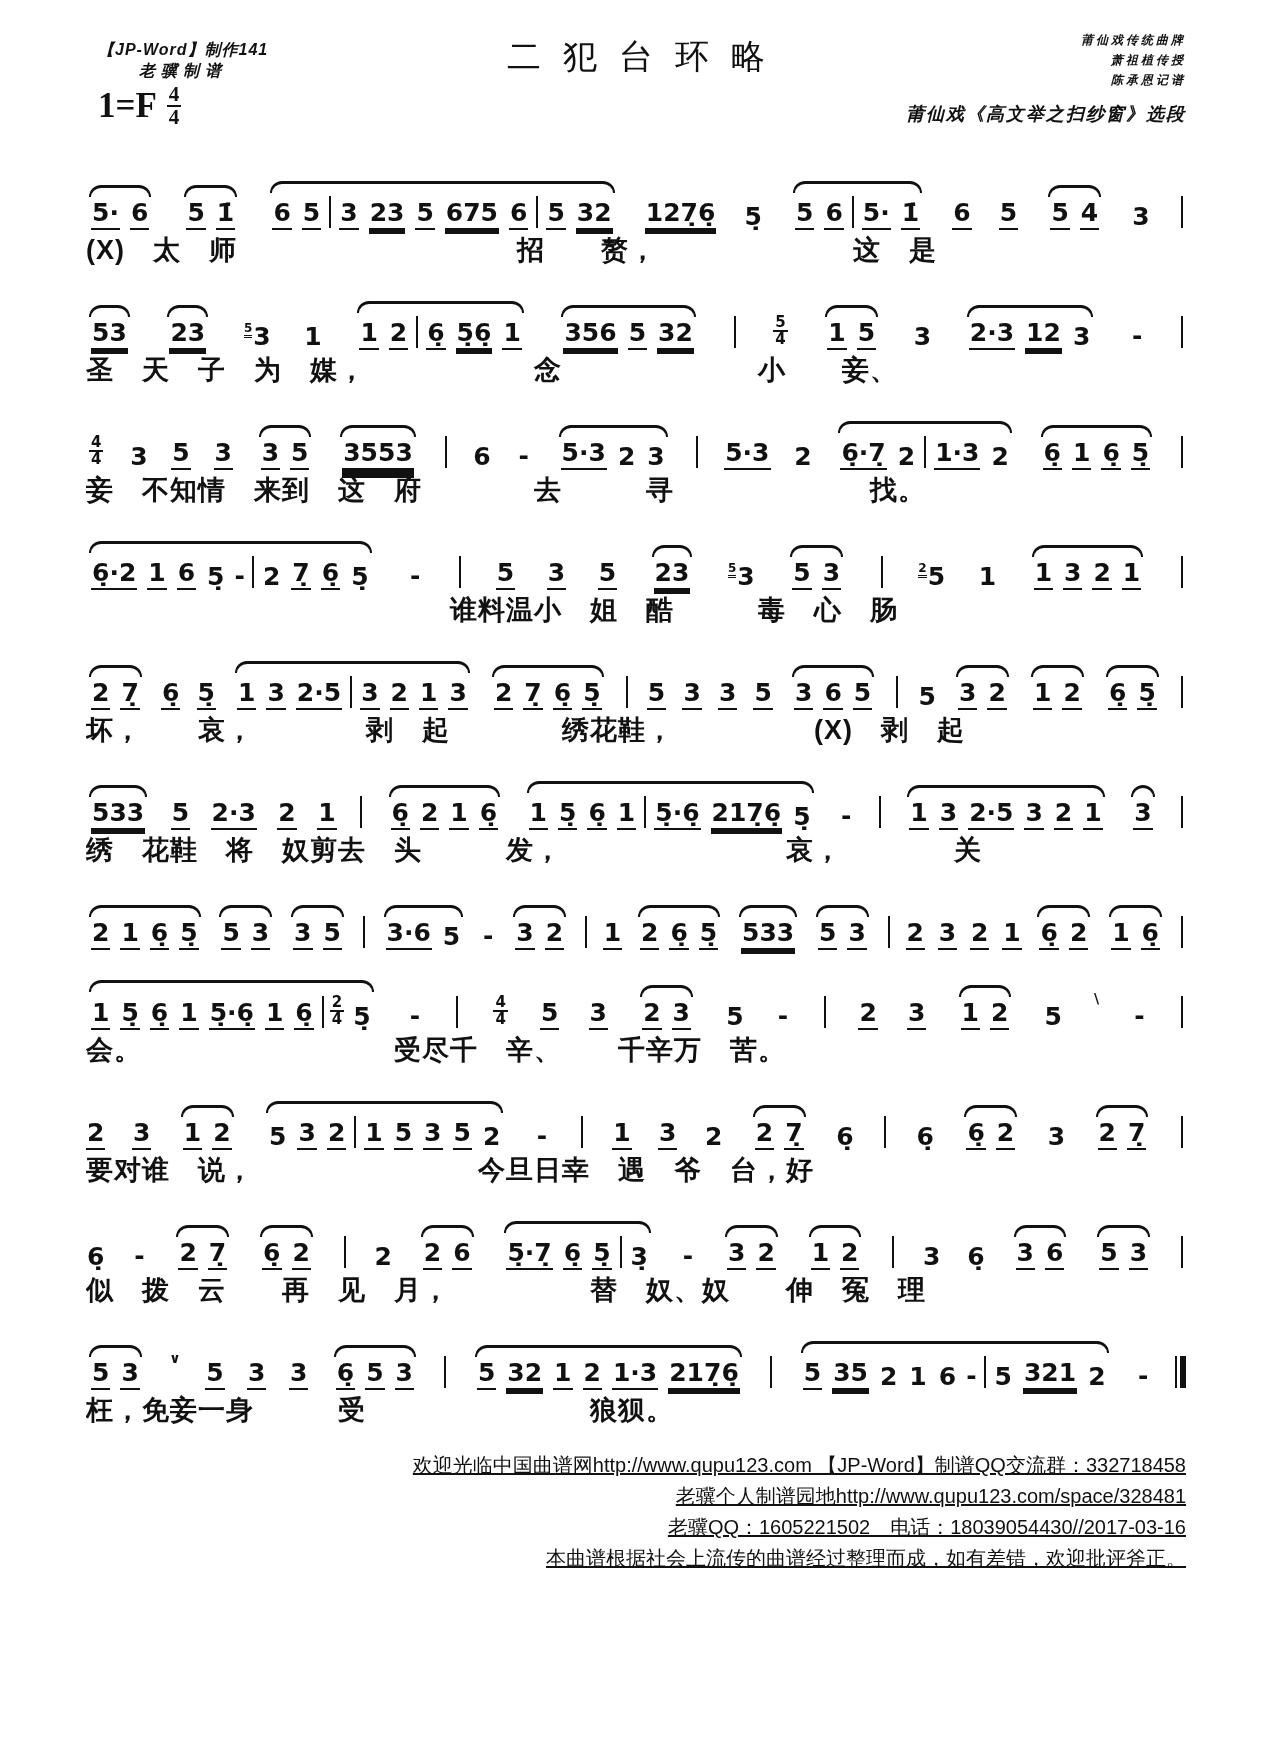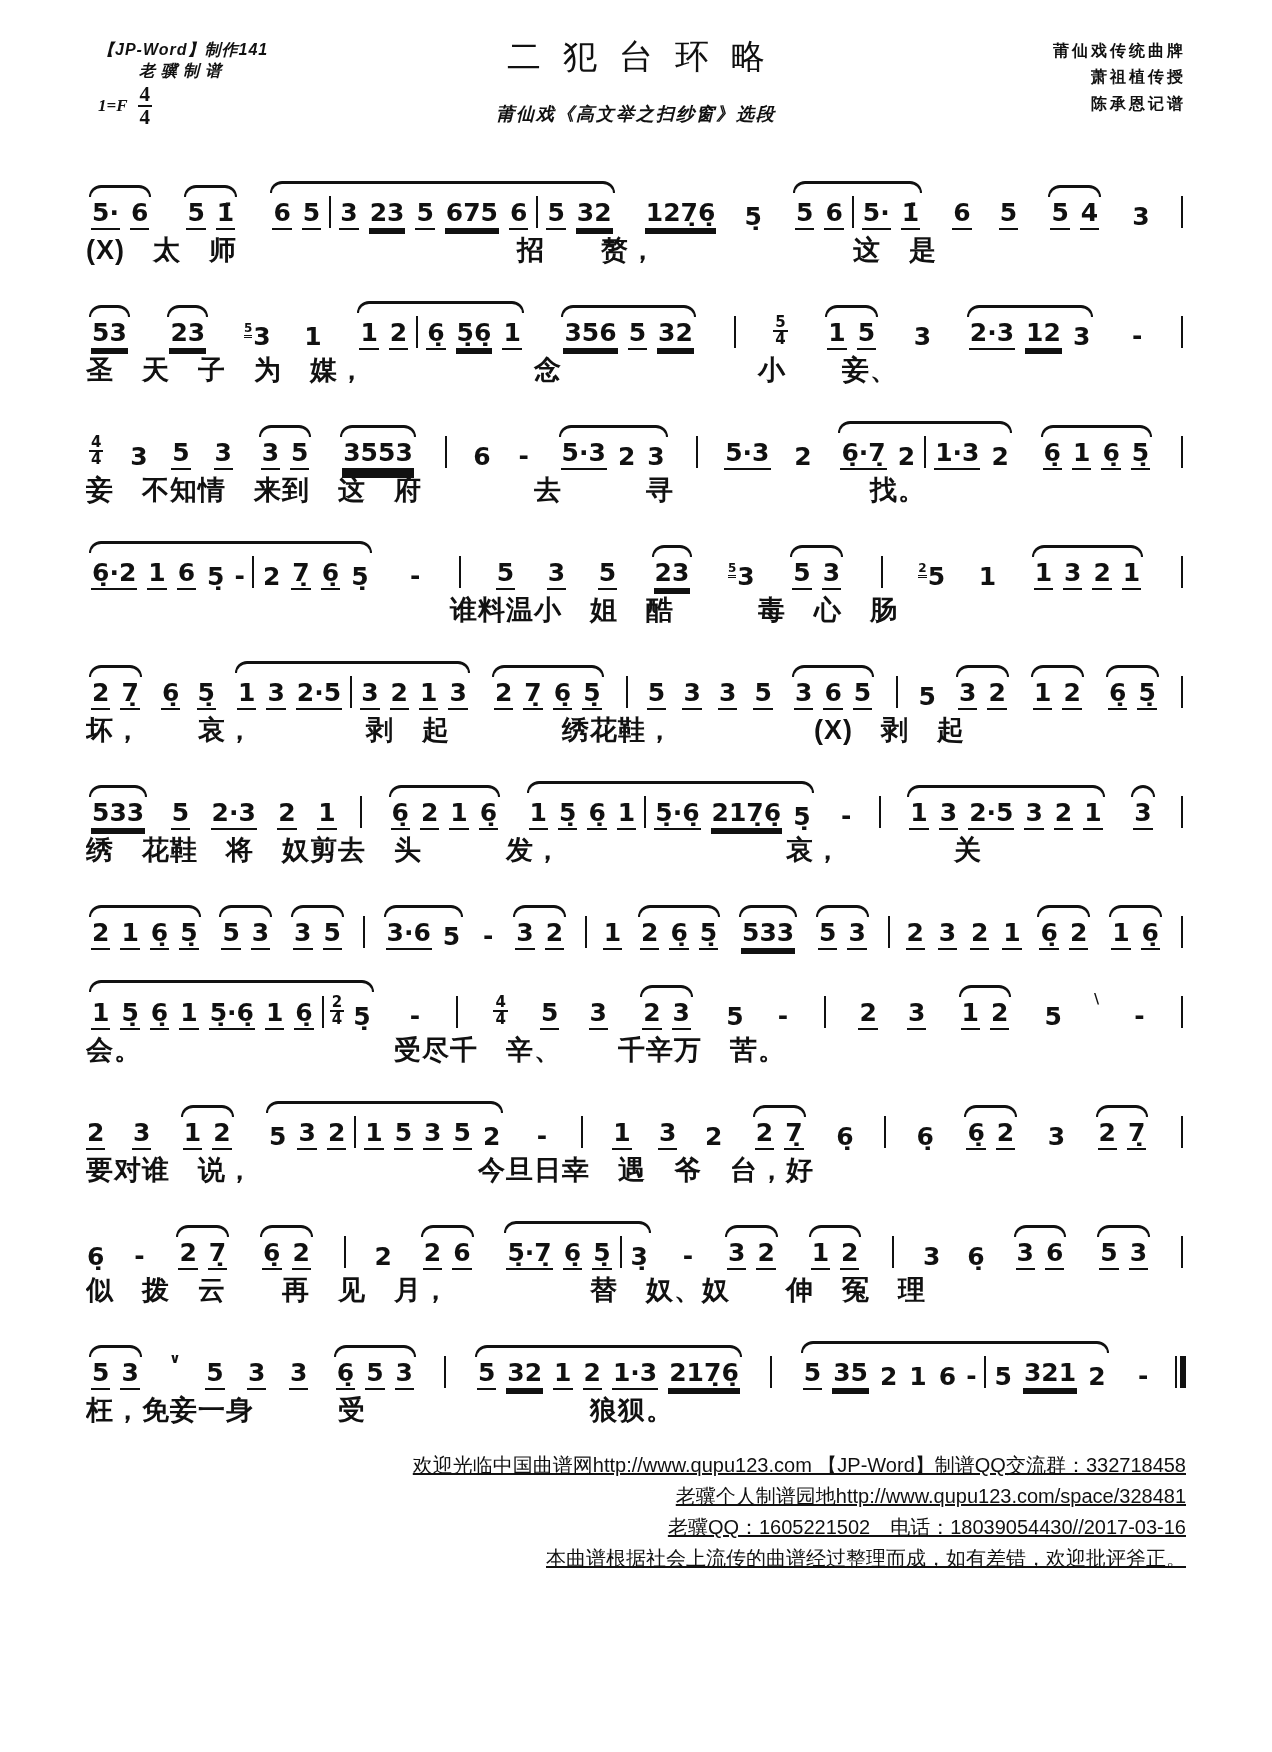--- a/index.html
+++ b/index.html
@@ -6,29 +6,29 @@
   body{width:1272px;height:1752px;overflow:hidden;
        font-family:"Liberation Sans","DejaVu Sans",sans-serif;}
   .page{padding:26px 86px 0 86px;position:relative;}
 
   
   .hdr{position:relative;height:128px;}
   .hdr-left{position:absolute;left:12px;top:14px;text-align:center;}
   .maker1{font-style:italic;font-weight:bold;font-size:16px;letter-spacing:1px;}
   .maker2{font-style:italic;font-weight:bold;font-size:16px;letter-spacing:6px;}
   .keysig{display:flex;align-items:center;margin-top:2px;font-weight:bold;}
-  .keysig .key{font-size:17px;font-family:"Liberation Serif",serif;font-style:italic;}
+  .keysig .key{font-size:35px;font-family:"Liberation Serif",serif;}
   .meter{display:inline-flex;flex-direction:column;align-items:center;
          font-size:21px;line-height:1.0;margin-left:10px;font-family:"Liberation Serif",serif;}
   .meter .mt{border-bottom:2px solid #111;padding:0 2px;}
   .hdr-center{position:absolute;left:0;right:0;top:8px;text-align:center;}
   .title{font-size:34px;font-weight:normal;letter-spacing:22px;text-indent:22px;}
-  .subtitle{font-size:18px;font-weight:bold;font-style:italic;margin-top:22px;letter-spacing:2px;}
-  .hdr-right{position:absolute;right:0;top:12px;text-align:right;
-             font-size:16px;font-weight:bold;line-height:1.65;letter-spacing:3px;}
+  .subtitle{font-size:18px;font-weight:bold;font-style:italic;margin-top:22px;letter-spacing:2px;text-align:right;}
+  .hdr-right{position:absolute;right:0;top:5px;text-align:right;
+             font-size:12px;font-weight:bold;font-style:italic;line-height:1.65;letter-spacing:3px;}
 
   
   .system{margin-bottom:4px;}
   .notes{display:flex;align-items:flex-end;justify-content:space-between;
          height:58px;padding-top:18px;font-weight:bold;font-size:25px;
          font-family:"DejaVu Sans",sans-serif;}
   .note{display:inline-block;line-height:1.05;padding:0 1px;}
   .u1{border-bottom:2px solid #111;padding-bottom:2px;}
   .u2{border-bottom:2px solid #111;padding-bottom:2px;box-shadow:0 4px 0 0 #111;margin-top:44px;}
   .u3{border-bottom:2px solid #111;padding-bottom:2px;box-shadow:0 4px 0 0 #111,0 8px 0 0 #111;}

